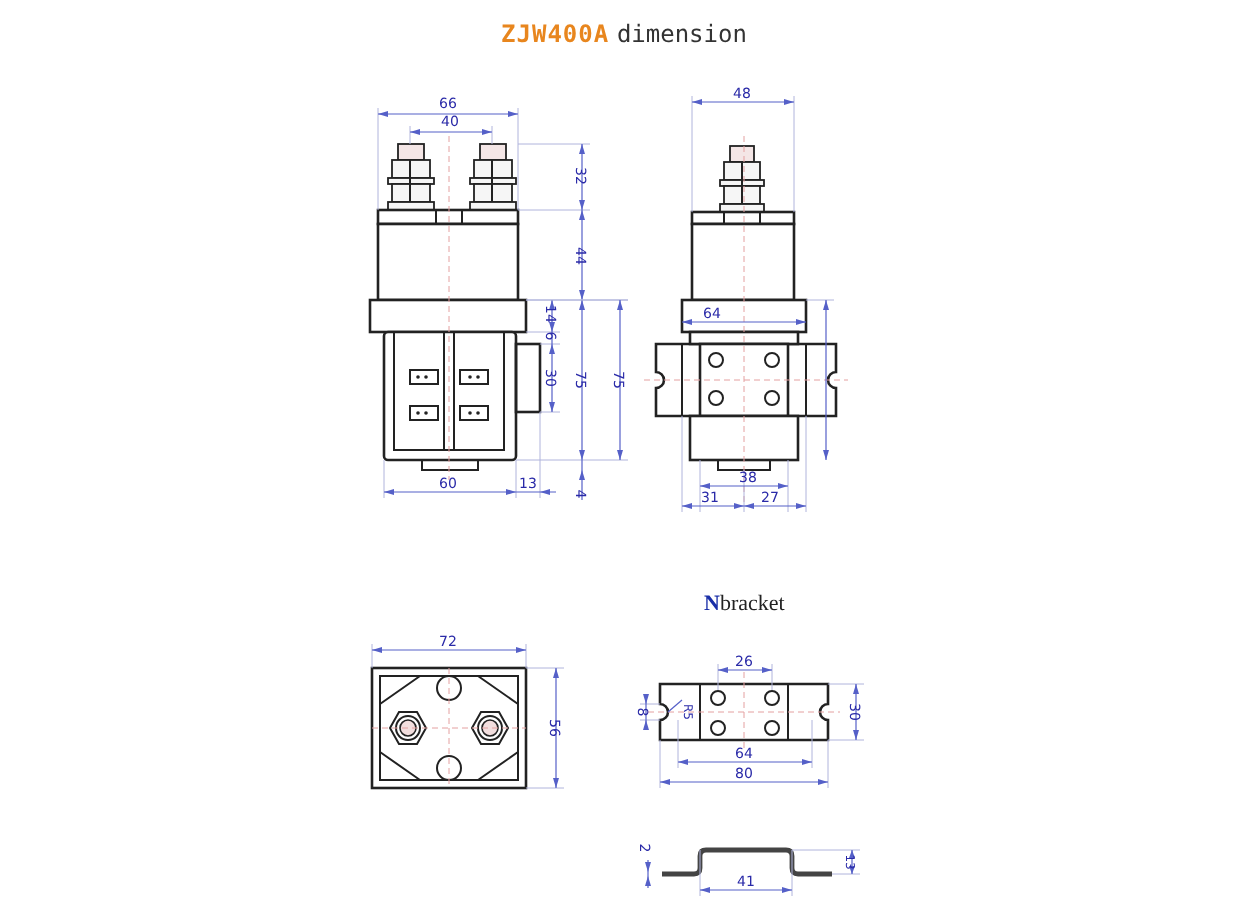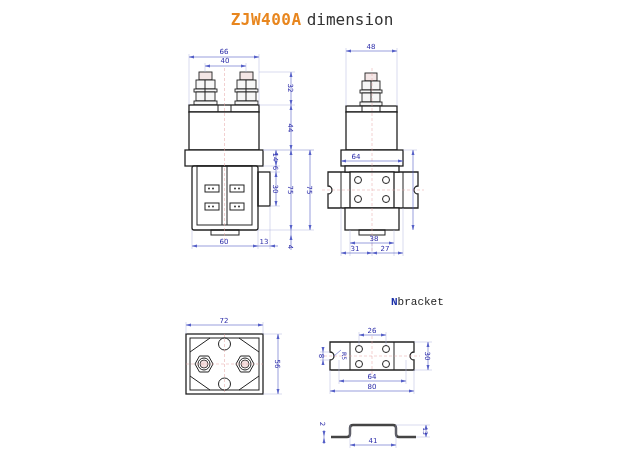--- a/index.html
+++ b/index.html
@@ -1,21 +1,21 @@
 <!DOCTYPE html>
 <html><head>
   <meta charset="utf-8">
   <style>
     html, body { margin:0; padding:0; background:#ffffff; }
     body { width:624px; height:460px; overflow:hidden; position:relative; font-family:"DejaVu Sans", sans-serif; }
     #drawing { position:absolute; left:0; top:0; }
-    .title-wrap { position:absolute; left:0; top:10px; width:624px; text-align:center; font-size:16px; }
+    .title-wrap { position:absolute; left:0; top:10px; width:624px; text-align:center; font-size:12px; }
     .title-model { color:#e8861e; font-family:"DejaVu Sans Mono", monospace; font-weight:bold; letter-spacing:0.5px; }
     .title-rest { color:#333333; font-family:"DejaVu Sans Mono", monospace; }
-    .sub-title { position:absolute; left:352px; top:296px; font-size:11px; color:#222; font-family:Liberation Mono, monospace;margin-left:39px; }
+    .sub-title { position:absolute; left:352px; top:296px; font-size:11px; color:#222; font-family:Liberation Serif, serif; }
     .sub-title .n { color:#1a2fa8; font-weight:bold; }
     .dim { font-family:"DejaVu Sans", sans-serif; font-size:7px; fill:#2a2aa8; }
     .o { stroke:#222; stroke-width:1; fill:none; }
     .o2 { stroke:#222; stroke-width:1.3; fill:none; }
     .d { stroke:#5560c8; stroke-width:0.6; fill:none; }
     .c { stroke:#e4a0a0; stroke-width:0.5; stroke-dasharray:3 2; fill:none; }
     .ext { stroke:#b0b4dc; stroke-width:0.5; fill:none; }
     .fill-w { fill:#ffffff; }
     .nut { fill:#f6f6f6; stroke:#222; stroke-width:0.9; }
     .tip { fill:#f4e6e6; stroke:#222; stroke-width:0.9; }

